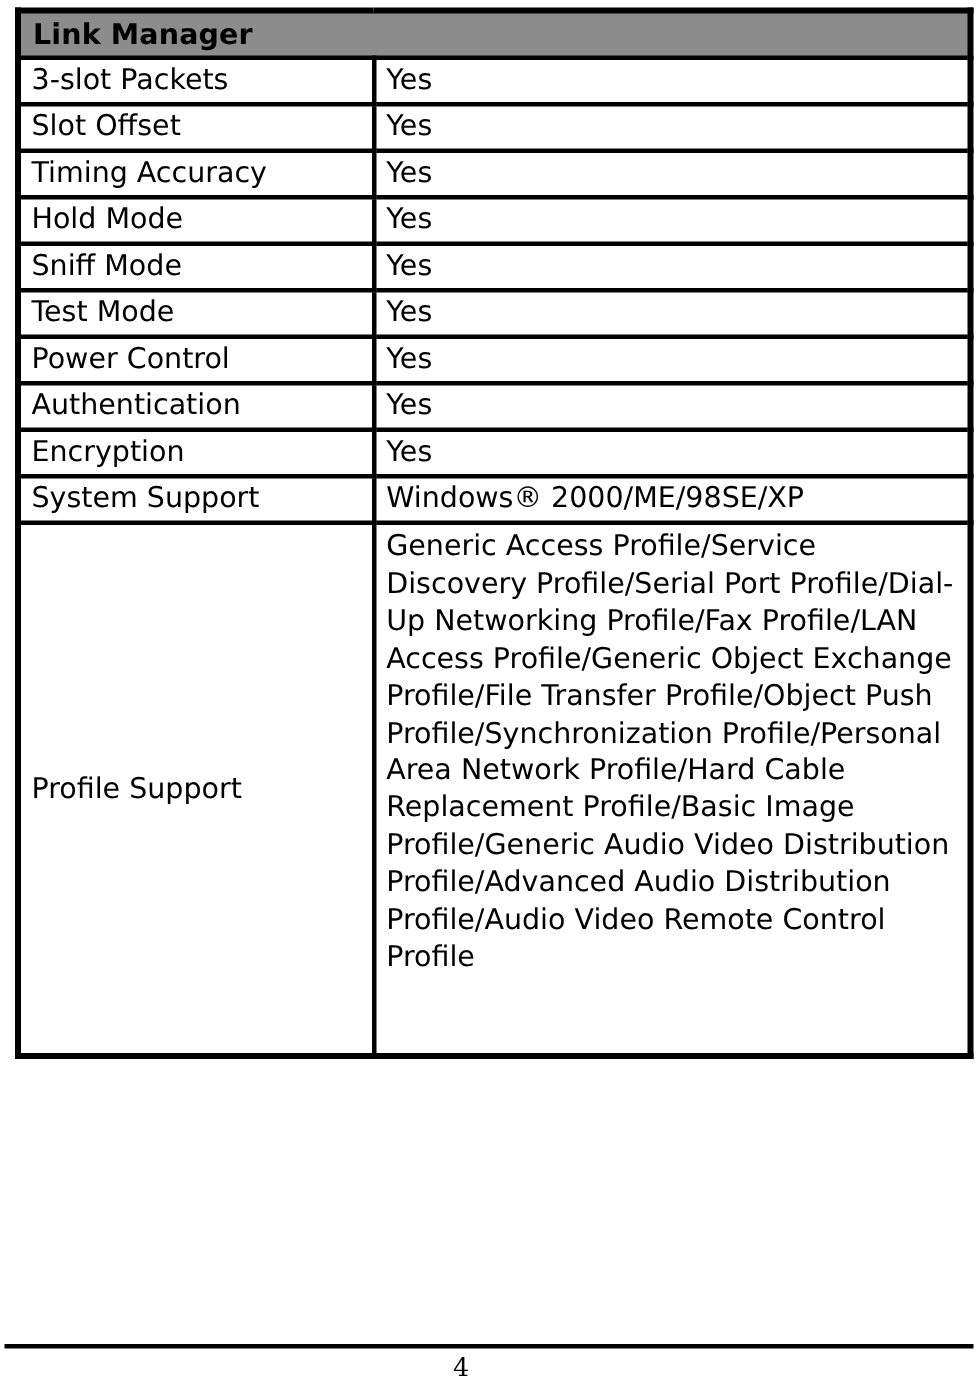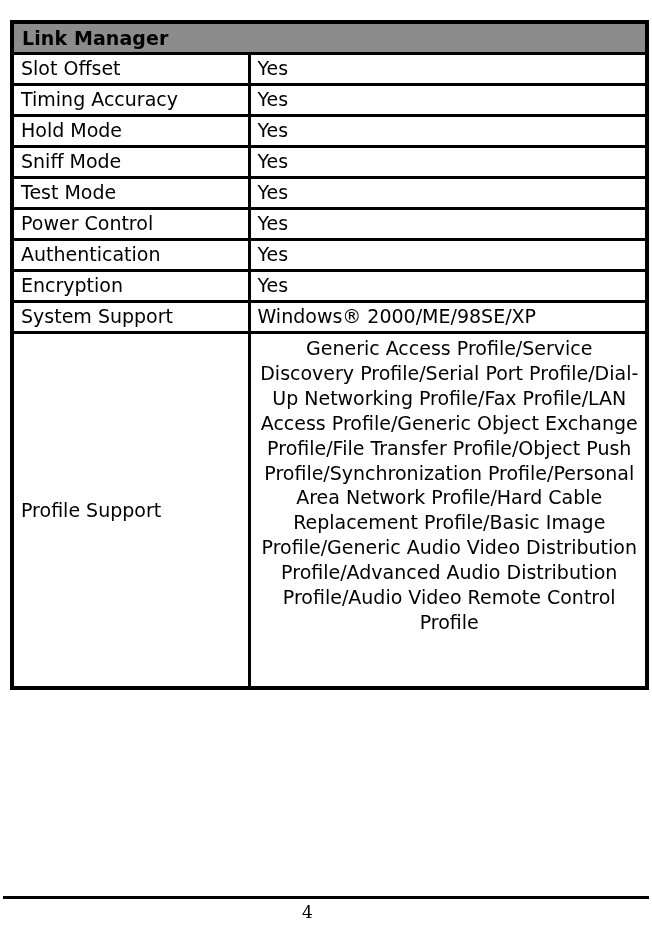--- a/index.html
+++ b/index.html
@@ -22,21 +22,21 @@
   #page {
     position: absolute;
     left: 0; top: 0;
     width: 652px;
     height: 930px;
   }
 
   .spec-table {
     position: absolute;
     left: 10px;
-    top: 20px;
+    top: 5px;
     width: 635px;
     border-collapse: collapse;
     table-layout: fixed;
     background: #ffffff;
     padding-left: 48px;
   }
 
   .spec-table col.col-label { width: 237px; }
   .spec-table col.col-value { width: 398px; }
 
@@ -98,21 +98,20 @@
     padding-left: 7px;
     white-space: nowrap;
   }
   .profile-value-text {
     display: block;
     font-size: 19px;
     line-height: 24.9px;
     padding: 2px 4px 2px 7px;
     white-space: normal;
     word-break: normal;
-    text-align: center;
   }
 
   
   #footer-rule {
     position: absolute;
     left: 3px;
     top: 896px;
     width: 646px;
     height: 0;
     border-top: 3px solid #000000;
@@ -140,20 +139,28 @@
       <col class="col-value">
     </colgroup>
     <tbody>
 
       <tr>
         <td class="section-header-cell" colspan="2" style="background: rgb(140, 140, 140);">
           <span class="section-header-text">Link Manager</span>
         </td>
       </tr>
 
+      <tr class="spec-row">
+          <td>
+            <span class="cell-text">3-slot Packets</span>
+          </td>
+          <td>
+            <span class="cell-text">Yes</span>
+          </td>
+        </tr>
         <tr class="spec-row">
           <td>
             <span class="cell-text">Slot Offset</span>
           </td>
           <td>
             <span class="cell-text">Yes</span>
           </td>
         </tr>
         <tr class="spec-row">
           <td>

